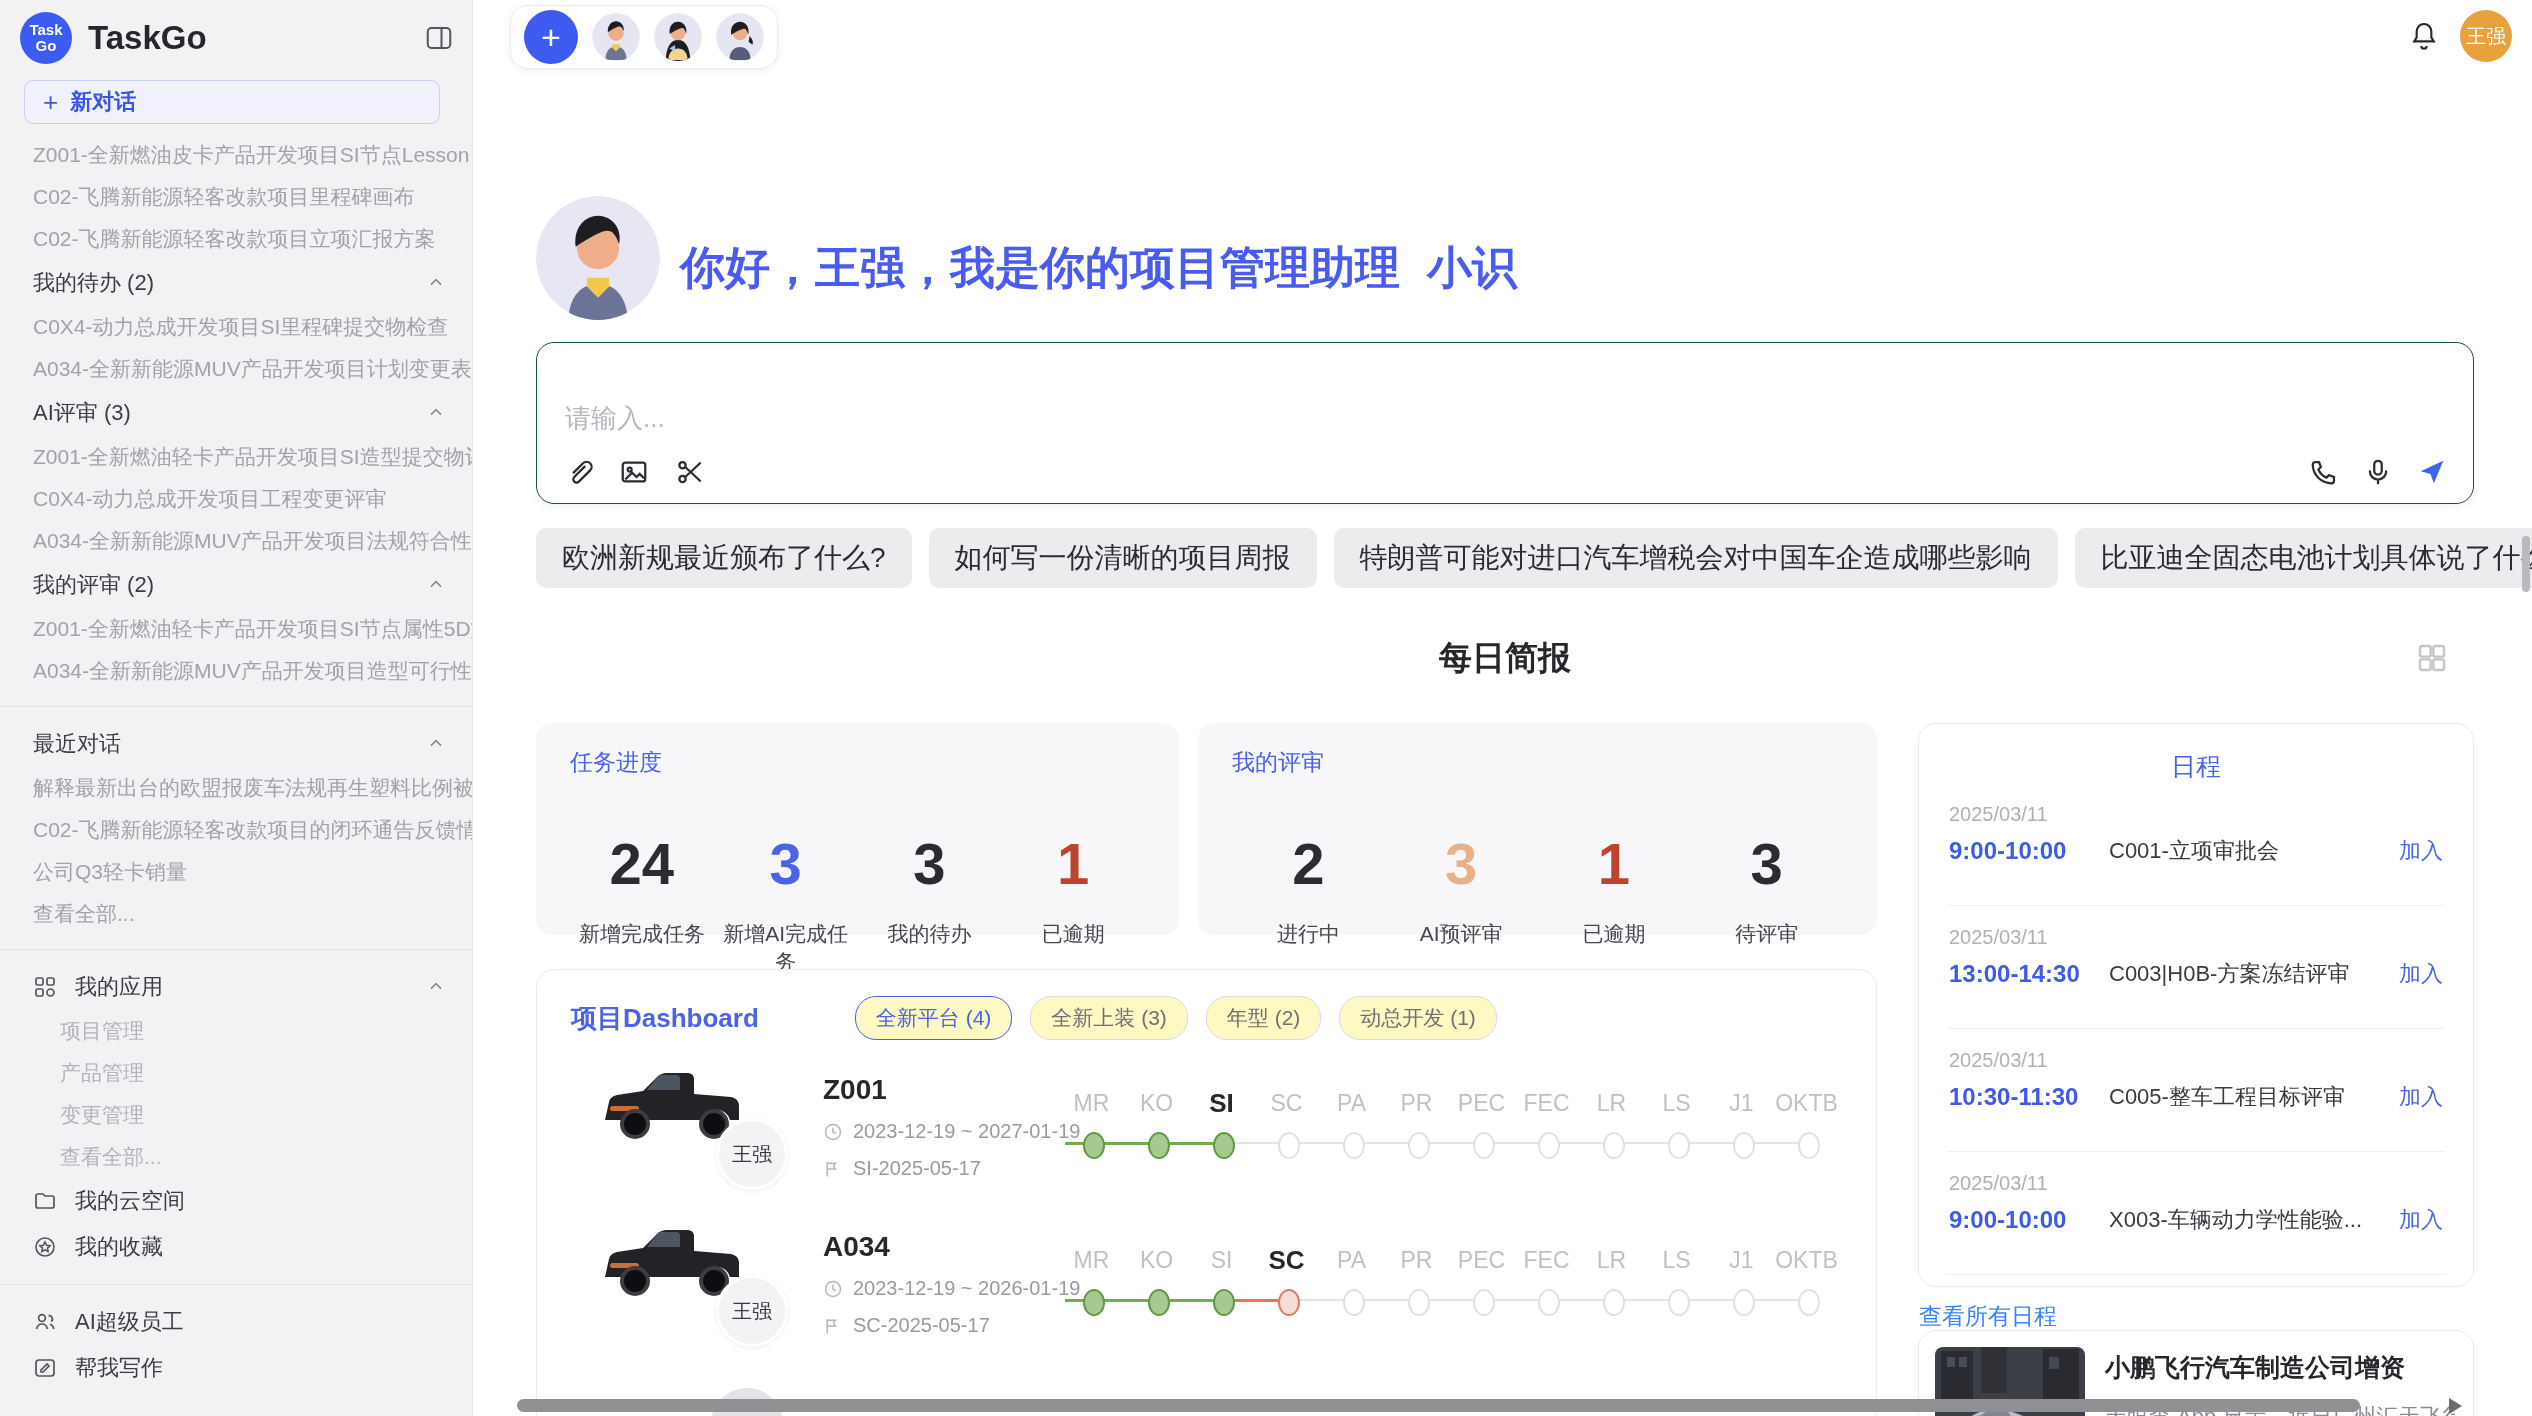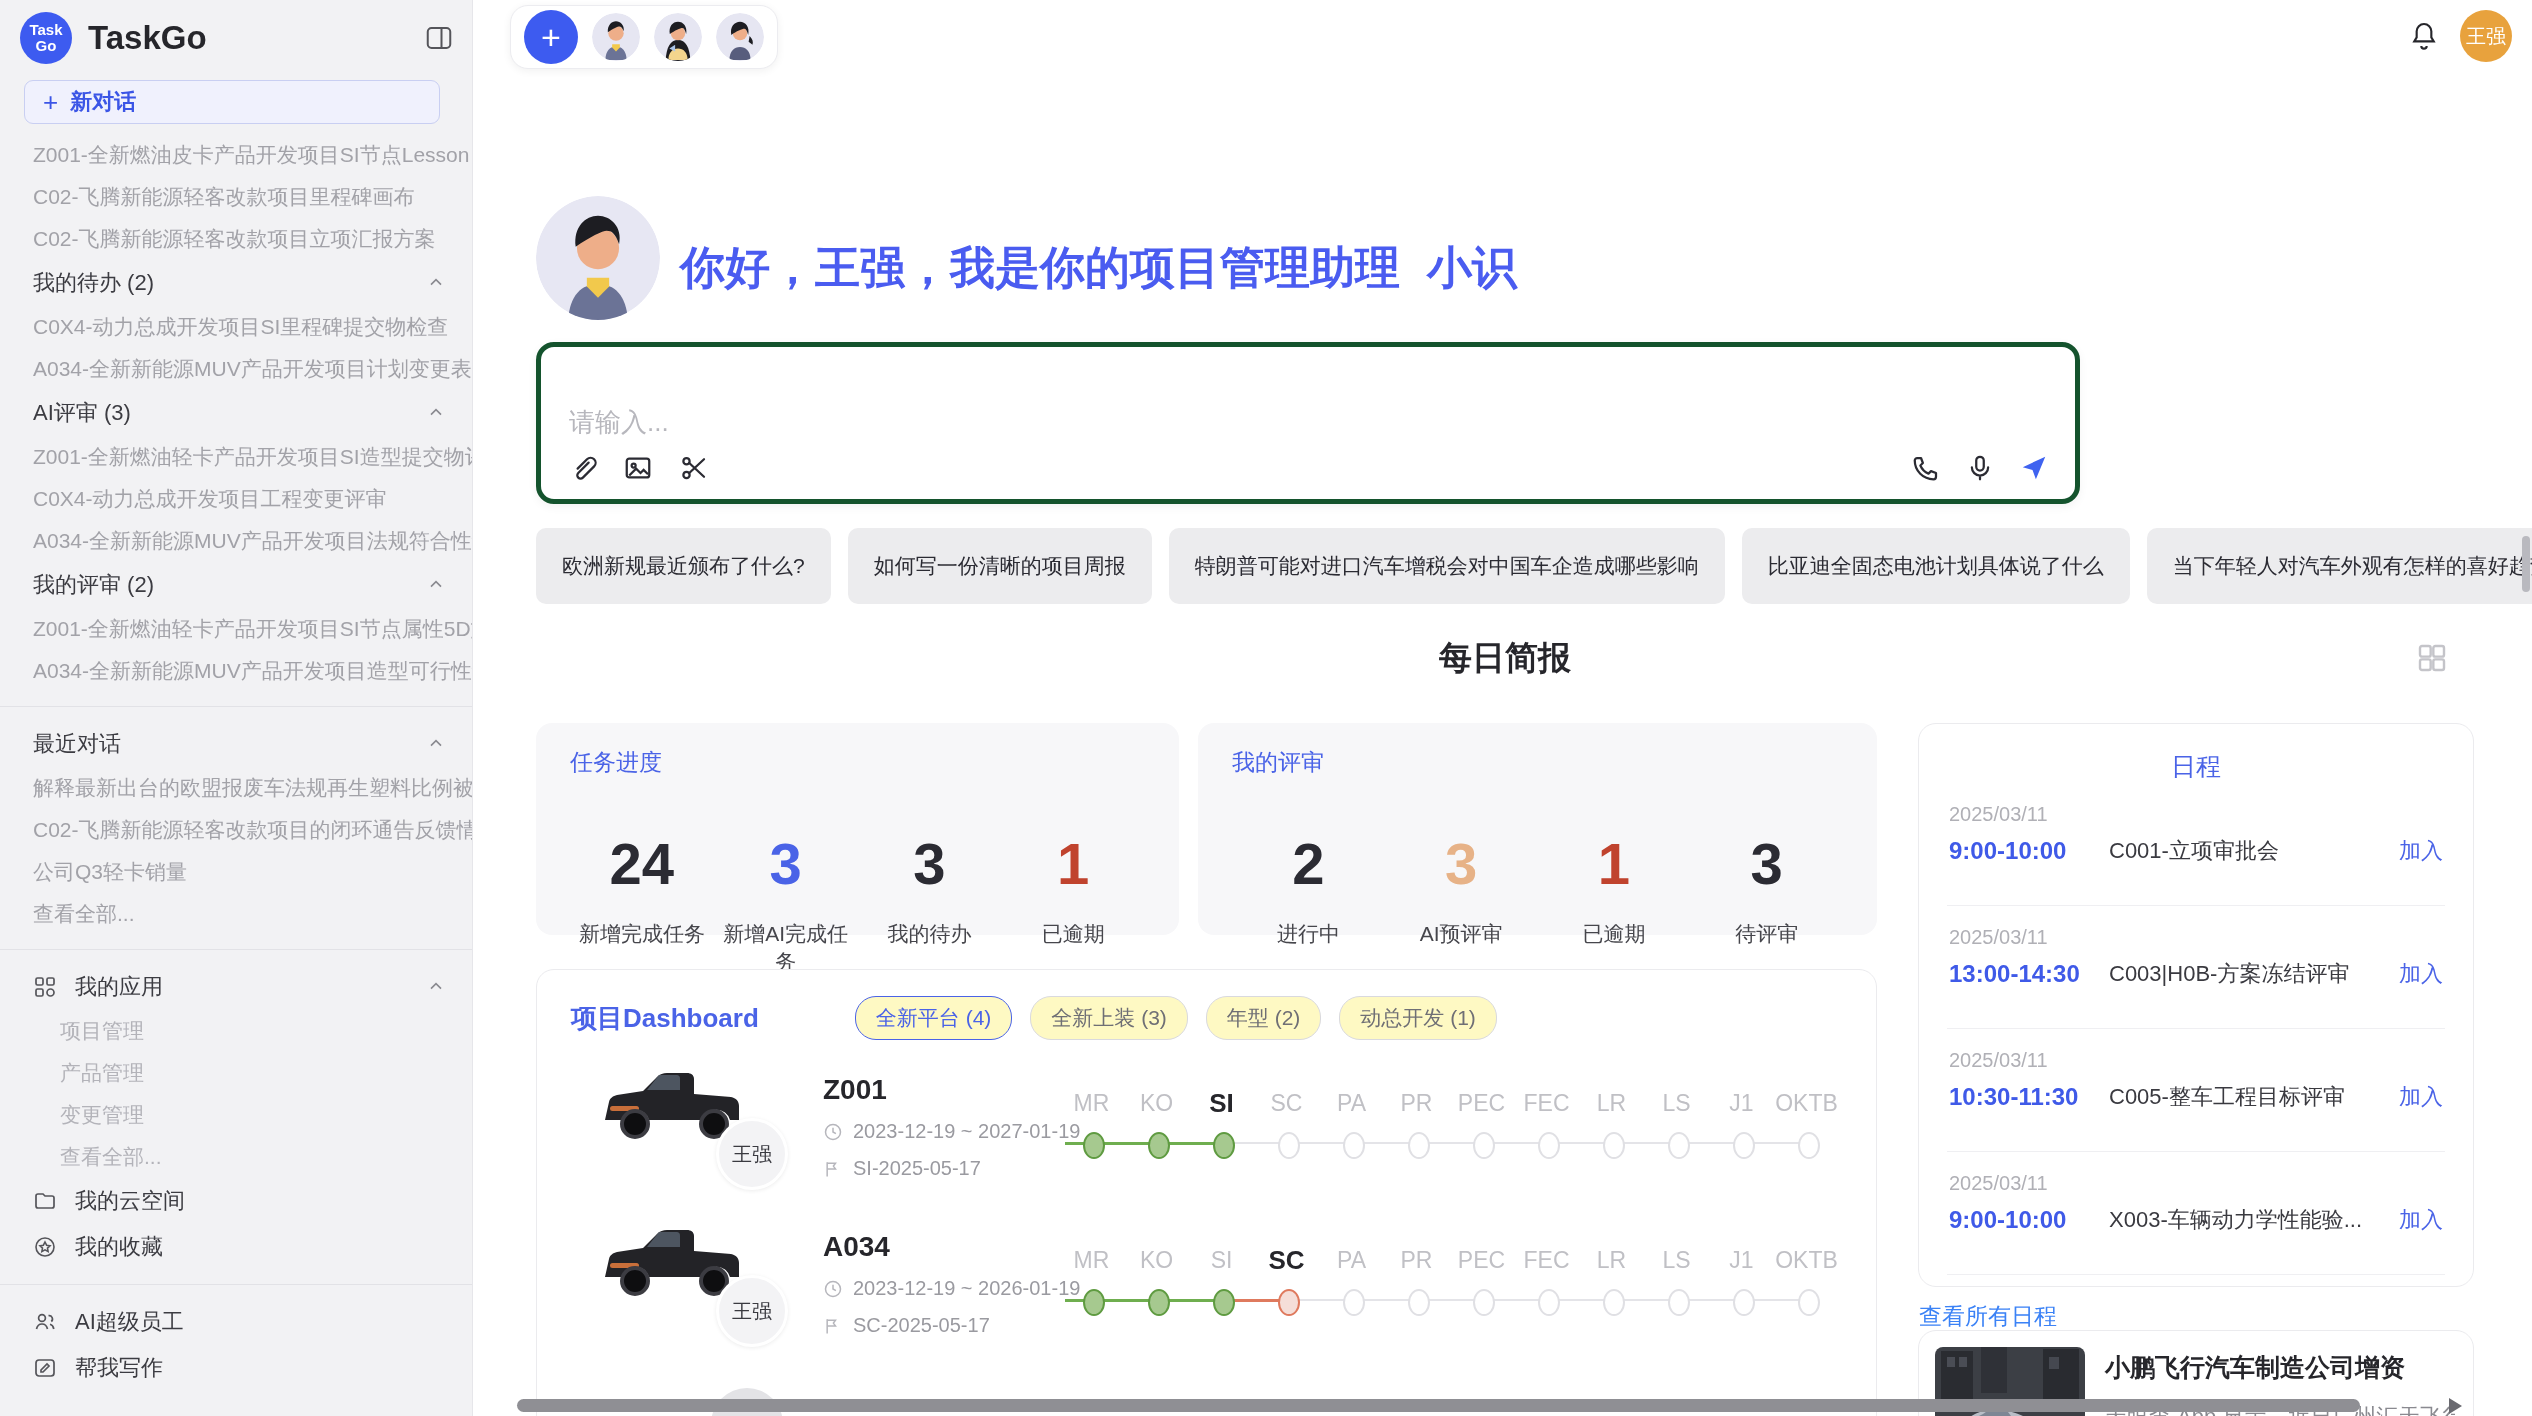--- a/index.html
+++ b/index.html
@@ -35,33 +35,33 @@
         align-items:center;justify-content:center;font-size:34px;font-weight:300;cursor:pointer;}
   .mini-av{width:48px;height:48px;border-radius:50%;overflow:hidden;cursor:pointer;}
   .bell{position:absolute;left:2408px;top:19px;width:32px;height:34px;cursor:pointer;}
   .user-av{position:absolute;left:2460px;top:10px;width:52px;height:52px;border-radius:50%;
            background:#E8A23D;color:#fff;display:flex;align-items:center;justify-content:center;
            font-size:20px;cursor:pointer;}
   
   .greet-av{position:absolute;left:536px;top:196px;width:124px;height:124px;border-radius:50%;overflow:hidden;}
   .greet-txt{position:absolute;left:680px;top:238px;font-size:45px;font-weight:700;color:#4a5cf0;font-family:Liberation Mono, monospace;}
   
-  .composer{position:absolute;left:536px;top:342px;width:1544px;height:162px;background:#fff;
-            border:5px solid #14532d;border-radius:18px;box-sizing:border-box;
+  .composer{position:absolute;left:536px;top:342px;width:1938px;height:162px;background:#fff;
+            border:1px solid #14532d;border-radius:18px;box-sizing:border-box;
             box-shadow:0 3px 10px rgba(0,0,0,.05);padding:14px 26px;}
   .composer textarea{width:100%;height:74px;margin-top:42px;border:none;outline:none;resize:none;
             font-family:inherit;font-size:26px;color:#333;background:transparent;}
   .composer textarea::placeholder{color:#b7b7bd;}
   .comp-icons{position:absolute;left:26px;bottom:16px;display:flex;gap:26px;}
   .comp-icons-r{position:absolute;right:26px;bottom:16px;display:flex;gap:24px;align-items:center;}
   .cicon{width:30px;height:30px;cursor:pointer;}
   
   .chips{position:absolute;left:536px;top:528px;display:flex;gap:17px;}
-  .chip{background:#ececee;border-radius:10px;padding:12px 26px;height:52px;display:flex;align-items:center;
-        font-size:21px;color:#2b2b33;white-space:nowrap;cursor:pointer;}
+  .chip{background:#ececee;border-radius:10px;padding:4px 26px;height:52px;display:flex;align-items:center;
+        font-size:28px;color:#2b2b33;white-space:nowrap;cursor:pointer;}
   
   .brief-title{position:absolute;left:536px;top:636px;width:1938px;text-align:center;font-size:33px;font-weight:700;}
   .brief-grid{position:absolute;left:2416px;top:642px;width:32px;height:32px;cursor:pointer;}
   .stat-card{position:absolute;top:723px;height:212px;background:#f7f7f9;border-radius:16px;box-sizing:border-box;padding:24px 34px;}
   .sc1{left:536px;width:643px;} .sc2{left:1198px;width:679px;}
   .stat-title{font-size:23px;color:#4a63e7;}
   .stat-row{display:flex;margin-top:18px;}
   .stat-col{flex:1;text-align:center;}
   .stat-val{font-size:58px;font-weight:600;line-height:72px;margin-top:32px;}
   .stat-lab{font-size:21px;color:#46464c;margin-top:20px;}

